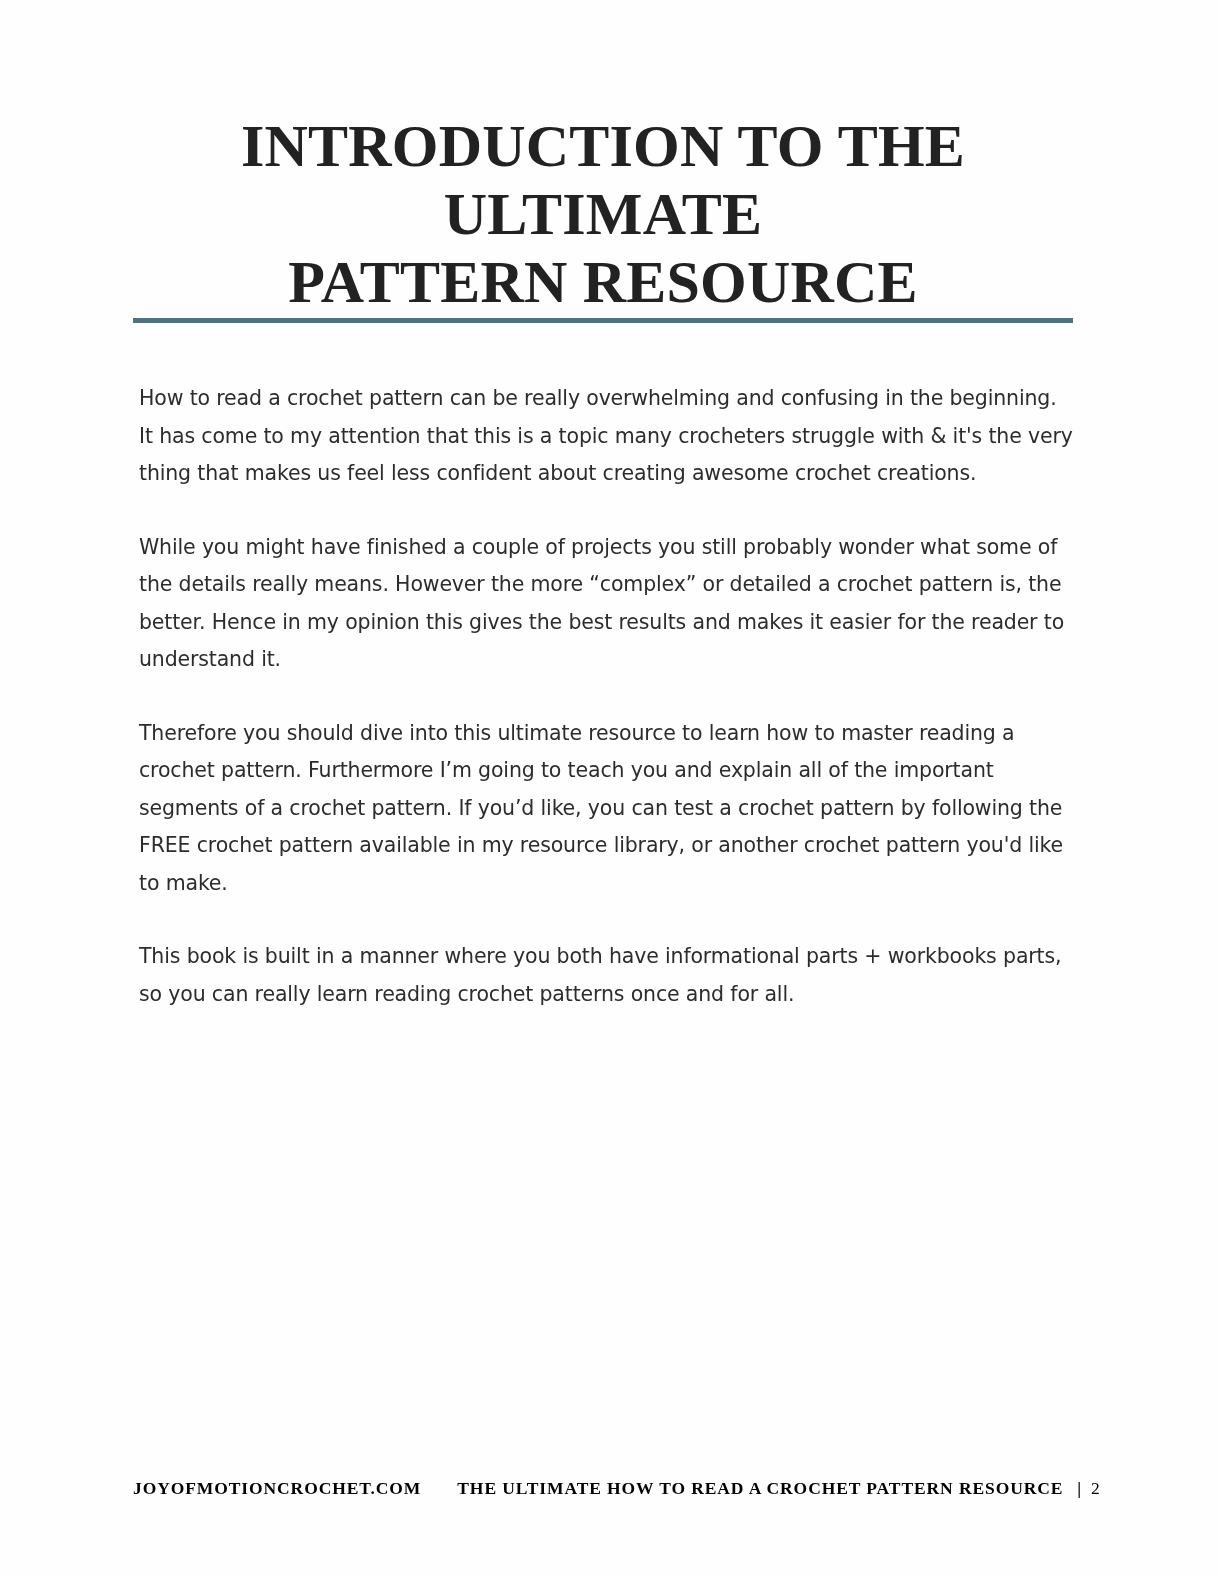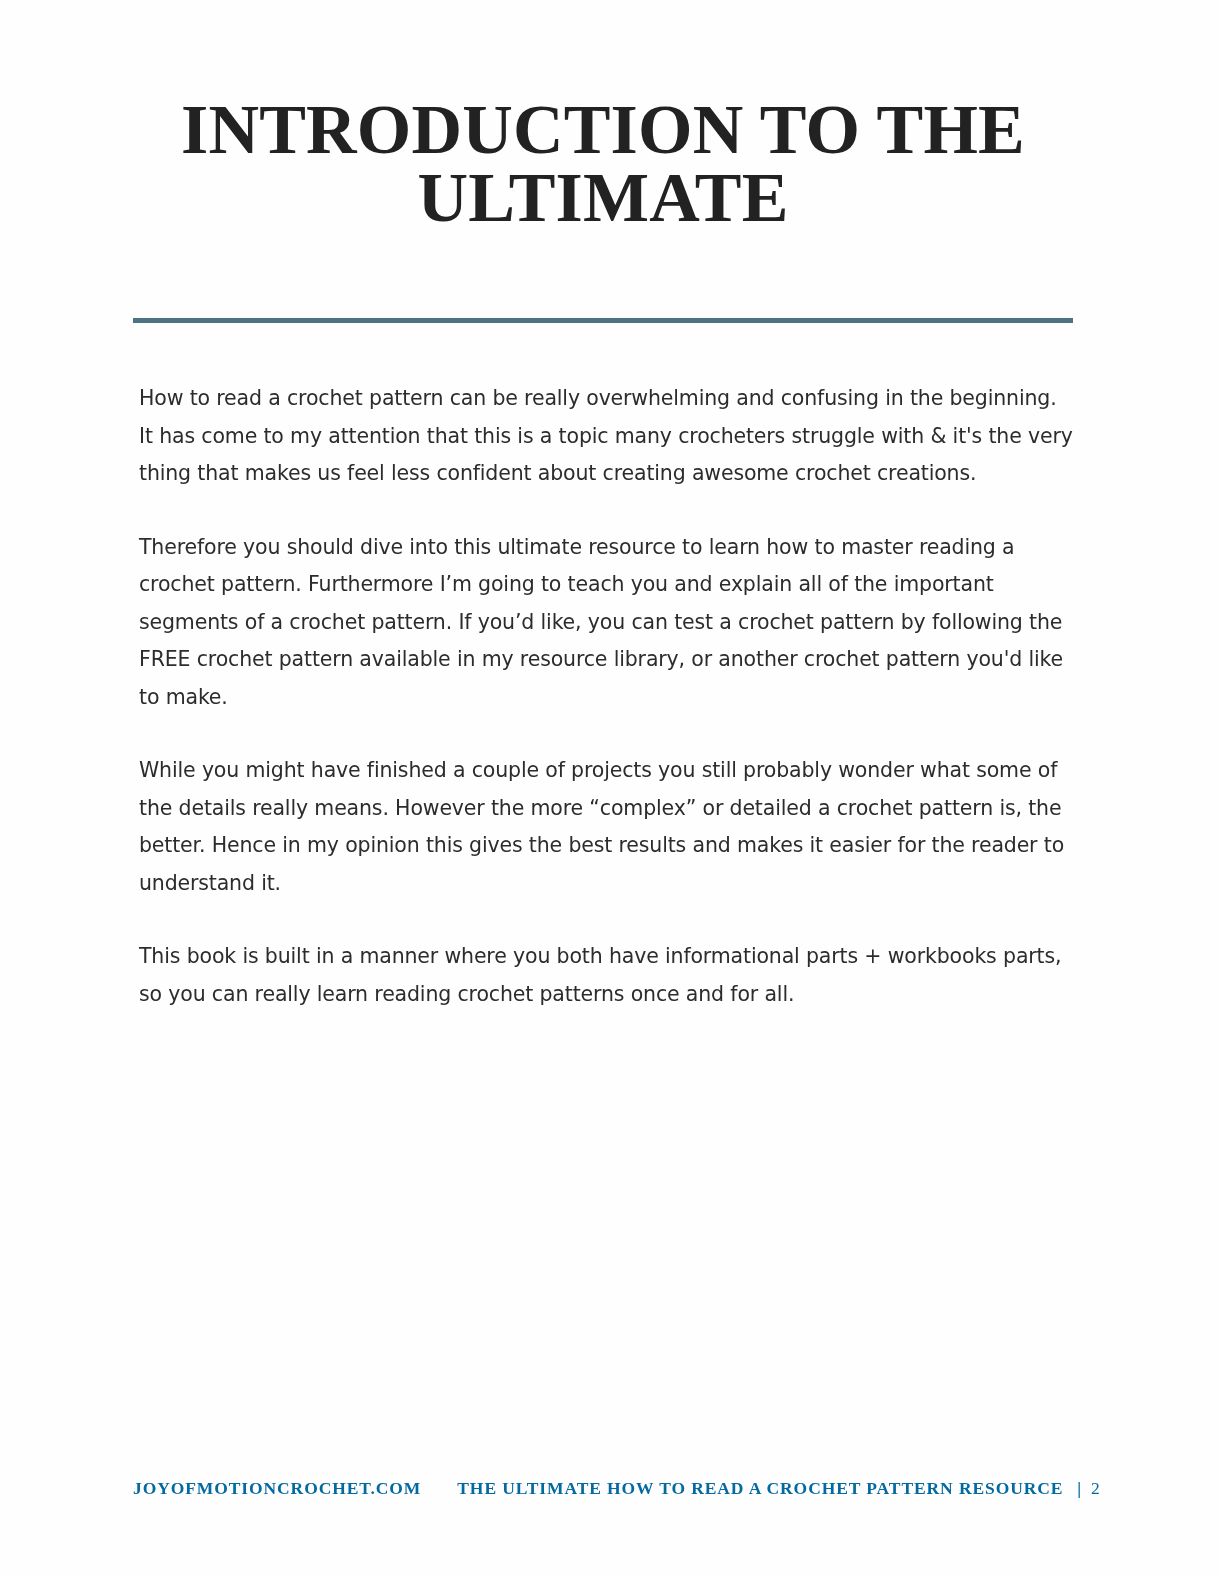--- a/index.html
+++ b/index.html
@@ -25,24 +25,24 @@
 
   
   .title-block {
     position: absolute;
     left: 133px;
     top: 96px;
     width: 940px;
     text-align: center;
   }
   .doc-title {
-    margin: 0;
+    margin: 16px;
     font-family: "Liberation Serif", "DejaVu Serif", serif;
     font-weight: 700;
-    font-size: 70px;
+    font-size: 60px;
     line-height: 68px;
     letter-spacing: 0.2px;
     color: #222222;
     text-transform: uppercase;
   }
   .doc-title .tline {
     display: block;
   }
 
   
@@ -79,21 +79,21 @@
   .footer {
     position: absolute;
     left: 133px;
     top: 1478px;
     width: 945px;
     display: flex;
     align-items: baseline;
     font-family: "Liberation Serif", "DejaVu Serif", serif;
     font-size: 17.5px;
     font-weight: 700;
-    color: #0369a1;
+    color: #000000;
     letter-spacing: 0.9px;
     text-transform: uppercase;
     white-space: nowrap;
   }
   .footer-site {
     margin-right: 36px;
   }
   .footer-title {
     flex: 0 1 auto;
   }
@@ -107,29 +107,30 @@
   }
 </style>
 </head>
 <body>
 
 <div class="page">
 
   <div class="title-block">
     <h1 class="doc-title">
       <span class="tline">Introduction to the Ultimate</span>
+      <span class="tline">Pattern Resource</span>
     </h1>
   </div>
 
   <div class="divider"></div>
 
   <div class="body-copy">
     <p>How to read a crochet pattern can be really overwhelming and confusing in the beginning. It has come to my attention that this is a topic many crocheters struggle with &amp; it's the very thing that makes us feel less confident about creating awesome crochet creations.</p>
+    <p>While you might have finished a couple of projects you still probably wonder what some of the details really means. However the more “complex” or detailed a crochet pattern is, the better. Hence in my opinion this gives the best results and makes it easier for the reader to understand it.</p>
     <p>Therefore you should dive into this ultimate resource to learn how to master reading a crochet pattern. Furthermore I’m going to teach you and explain all of the important segments of a crochet pattern. If you’d like, you can test a crochet pattern by following the FREE crochet pattern available in my resource library, or another crochet pattern you'd like to make.</p>
-    <p>While you might have finished a couple of projects you still probably wonder what some of the details really means. However the more “complex” or detailed a crochet pattern is, the better. Hence in my opinion this gives the best results and makes it easier for the reader to understand it.</p>
     <p>This book is built in a manner where you both have informational parts + workbooks parts, so you can really learn reading crochet patterns once and for all.</p>
   </div>
 
   <div class="footer">
     <span class="footer-site">JOYOFMOTIONCROCHET.COM</span>
     <span class="footer-title">The Ultimate How to Read a Crochet Pattern Resource</span>
     <span class="footer-sep">|</span>
     <span class="footer-page">2</span>
   </div>
 

